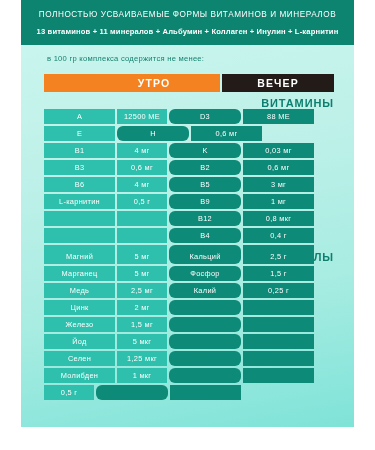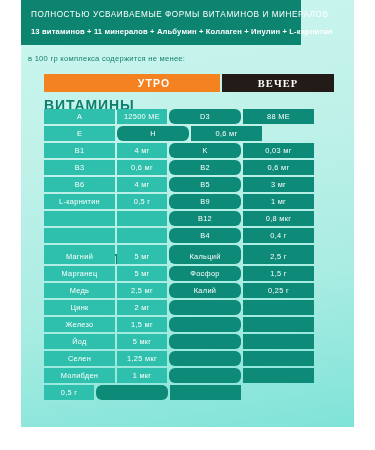--- a/index.html
+++ b/index.html
@@ -28,21 +28,21 @@
     width: 333px;
     height: 427px;
     background: linear-gradient(170deg, #ccf7ef 0%, #bff1e9 35%, #a8ece2 68%, #7fe3d8 100%);
     overflow: hidden;
   }
   
   .banner {
     position: absolute;
     left: 0;
     top: 0;
-    width: 280px;
+    width: 333px;
     height: 45px;
     background: #0d8470;
     box-sizing: border-box;
     padding: 9px 10px 0 10px;
     text-align: center;
   }
   .banner-title {
     color: #ffffff;
     font-size: 8.2px;
     letter-spacing: 0.55px;
@@ -54,21 +54,21 @@
     color: #ffffff;
     font-size: 7.6px;
     font-weight: bold;
     letter-spacing: 0.15px;
     line-height: 13px;
     margin-top: 4px;
     white-space: nowrap;
   }
   .intro {
     position: absolute;
-    left: 7px;
+    left: 26px;
     top: 54px;
     color: #16806f;
     font-size: 7.6px;
     letter-spacing: 0.25px;
     white-space: nowrap;
   }
   
   .tabs {
     position: absolute;
     left: 23px;
@@ -90,31 +90,30 @@
     width: 171px;
     background: #f58220;
     color: #ffffff;
     padding-left: 44px;
   }
   .tab-evening {
     width: 145px;
     margin-left: 2px;
     background: #221b17;
     color: #ffffff;
-    font-family: Liberation Serif, serif;
   }
   
   .section-label {
     position: absolute;
     left: 23px;
     width: 290px;
-    text-align: left;
+    text-align: right;
     color: #0e7f6e;
     font-weight: bold;
-    font-size: 14px;
+    font-size: 11px;
     letter-spacing: 0.9px;
   }
   #label-vitamins { top: 97px; }
   #label-minerals { top: 251px; }
 
   
   .grid {
     position: absolute;
     left: 23px;
     width: 290px;

